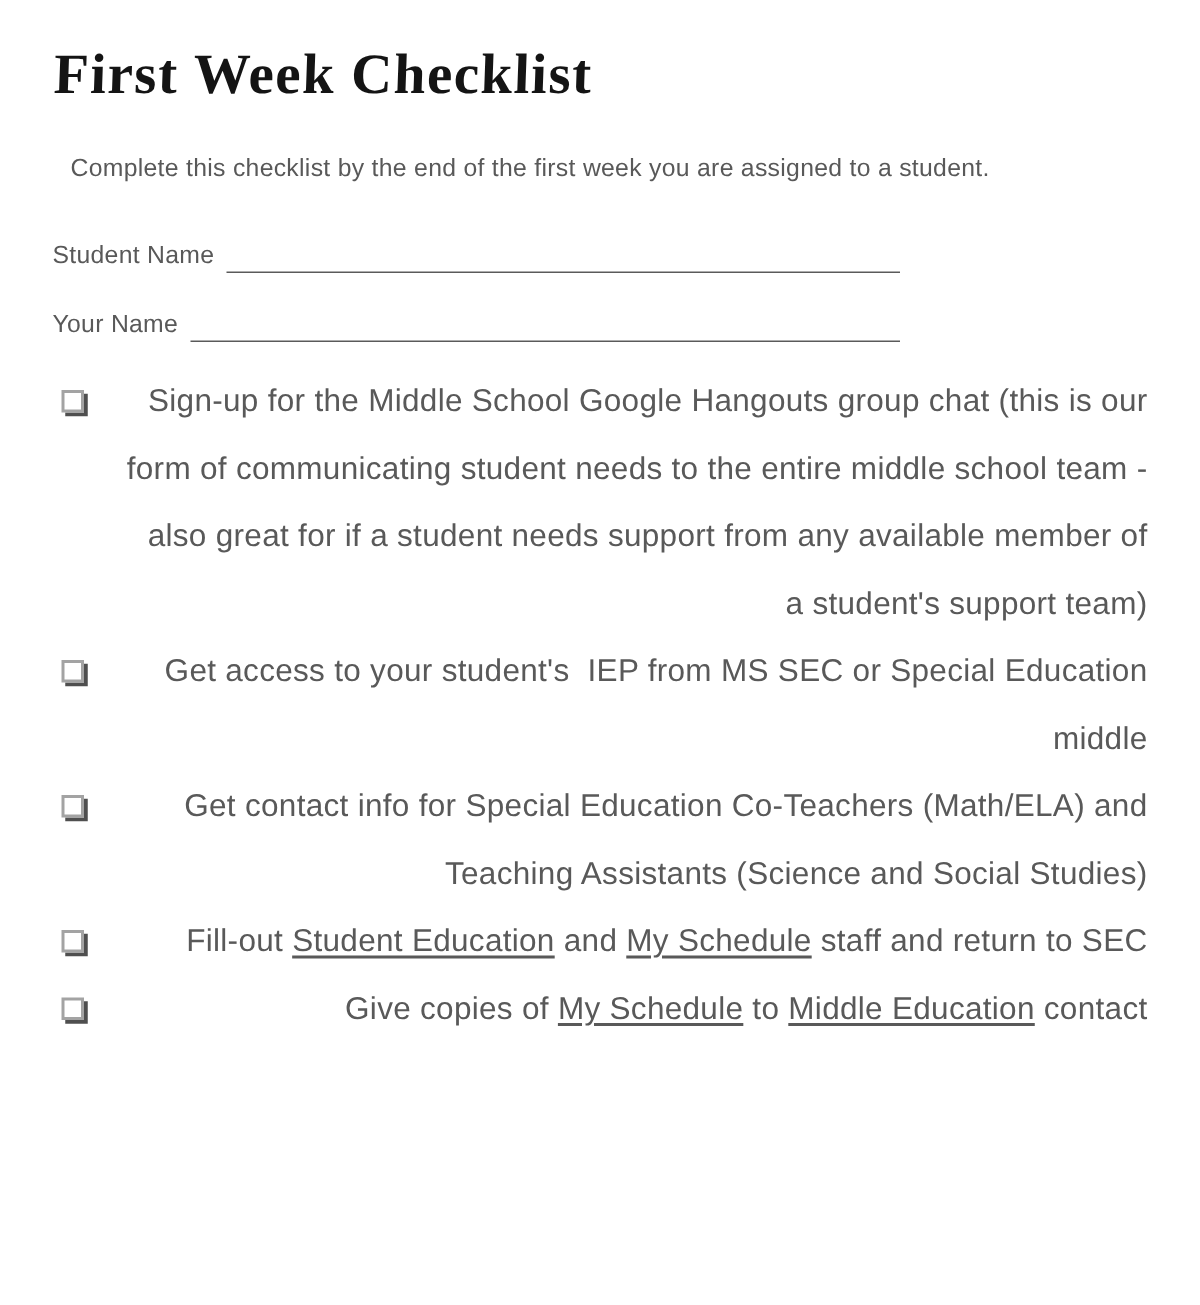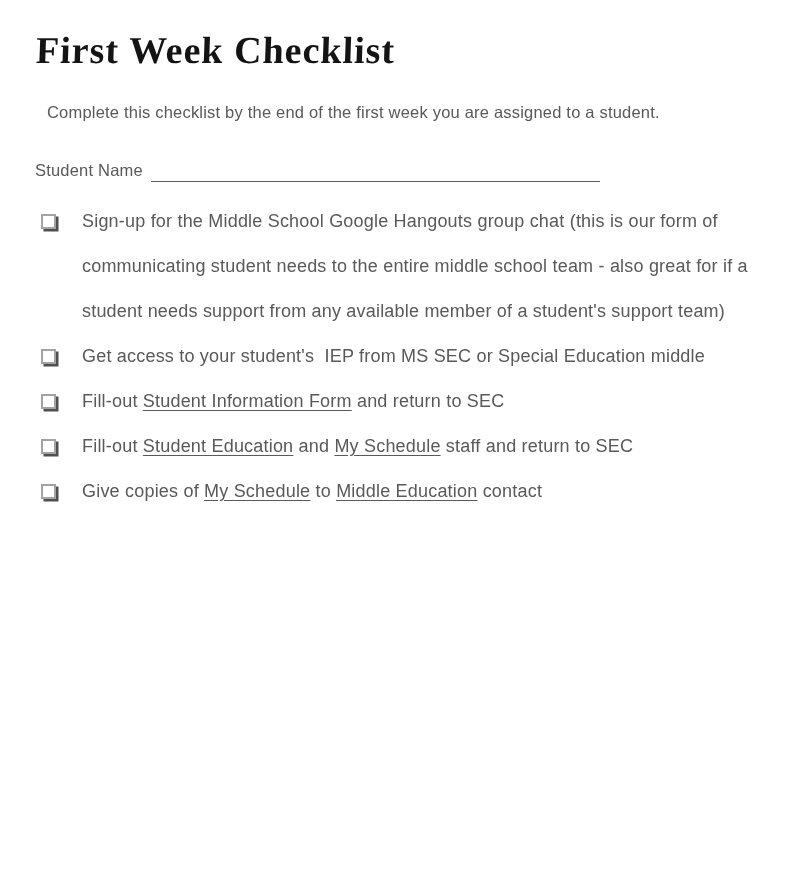--- a/index.html
+++ b/index.html
@@ -60,69 +60,74 @@
   }
   .checkbox {
     width: 11px;
     height: 11px;
     background: #ffffff;
     border: 2px solid #a3a3a3;
     box-shadow: 2.5px 2.5px 0 0 #4f4f4f;
     cursor: pointer;
   }
   .item-text {
-    font-size: 18px;
+    font-size: 21px;
     letter-spacing: 0.2px;
     line-height: 45px;
     width: 690px;
     white-space: pre-wrap;
+    text-align: right;
   }
   .item-text .u {
     text-decoration: underline;
     text-underline-offset: 3px;
     cursor: pointer;
   }
 </style>
 </head>
 <body>
 
 <div class="page">
   <h1 class="doc-title">First Week Checklist</h1>
 
   <p class="intro">Complete this checklist by the end of the first week you are assigned to a student.</p>
 
   <div>
     <div class="field-row">
       <span class="field-label">Student Name</span>
       <span class="fill-line"></span>
     </div>
+    <div class="field-row">
+      <span class="field-label">Your Name</span>
+      <span class="fill-line"></span>
+    </div>
   </div>
 
   <div class="checklist">
   <div class="check-item">
     <div class="check-col">
       <div class="checkbox"></div>
     </div>
     <div class="item-text"><span>Sign-up for the Middle School Google Hangouts group chat (this is our form of communicating student needs to the entire middle school team - also great for if a student needs support from any available member of a student's support team)</span></div>
   </div>
 
   <div class="check-item">
     <div class="check-col">
       <div class="checkbox"></div>
     </div>
     <div class="item-text"><span>Get access to your student's  IEP from MS SEC or Special Education middle</span></div>
   </div>
 
-
   <div class="check-item">
     <div class="check-col">
       <div class="checkbox"></div>
     </div>
-    <div class="item-text"><span>Fill-out </span><span class="u">Student Information Form</span><span> and return to SEC</span></div>
+    <div class="item-text"><span>Get contact info for Special Education Co-Teachers (Math/ELA) and Teaching Assistants (Science and Social Studies)</span></div>
   </div>
+
 
   <div class="check-item">
     <div class="check-col">
       <div class="checkbox"></div>
     </div>
     <div class="item-text"><span>Fill-out </span><span class="u">Student Education</span><span> and </span><span class="u">My Schedule</span><span> staff and return to SEC</span></div>
   </div>
 
   <div class="check-item">
     <div class="check-col">

